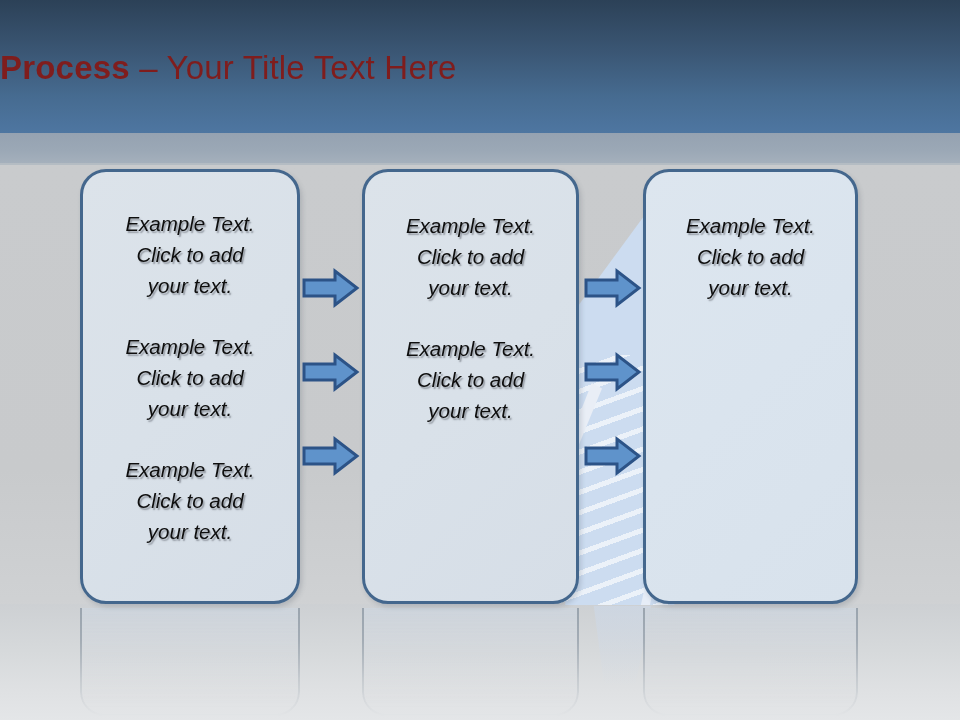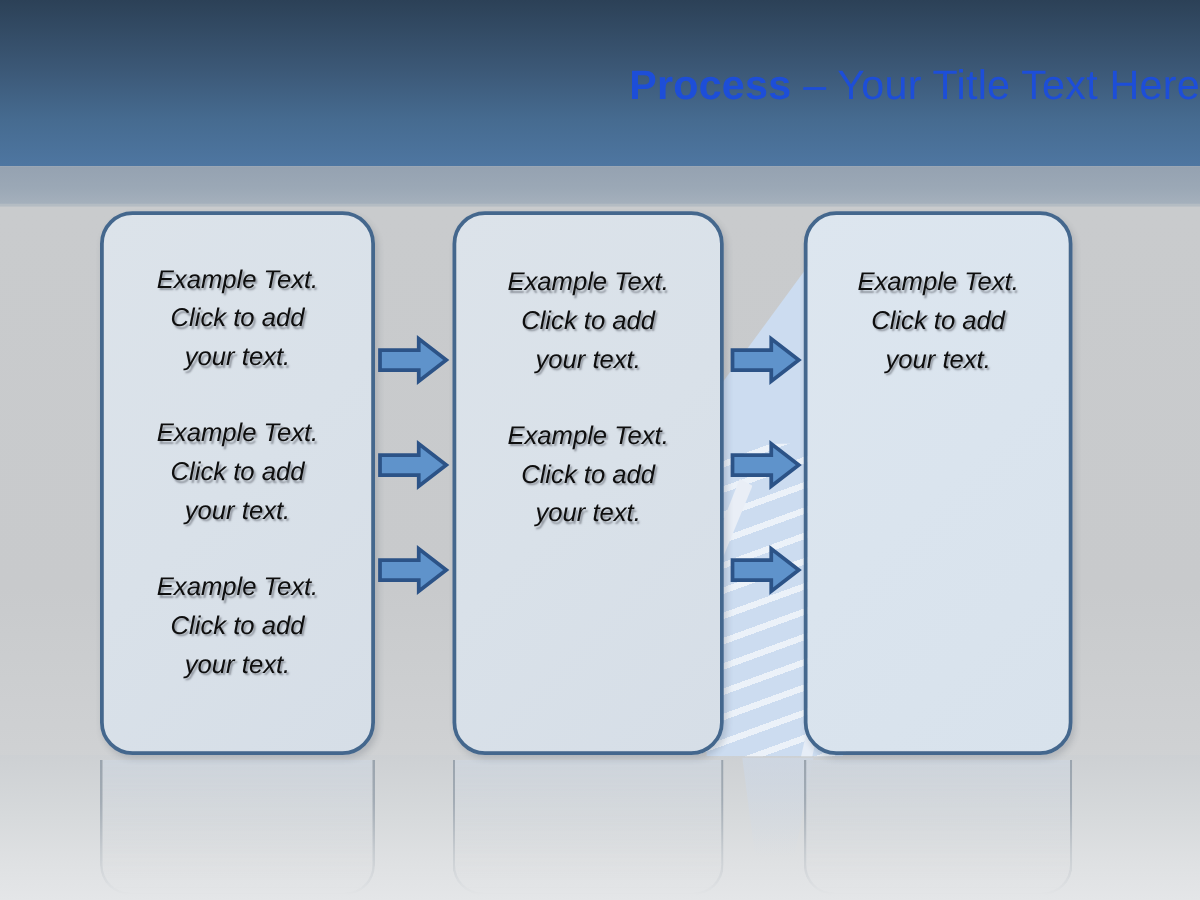--- a/index.html
+++ b/index.html
@@ -77,22 +77,22 @@
   .header-band {
     position:absolute; left:0; top:133px; width:960px; height:32px;
     background:linear-gradient(180deg,#95a2b1 0%,#9ba8b6 55%,#a6b1bd 100%);
   }
   .header-hairline {
     position:absolute; left:0; top:163px; width:960px; height:2px;
     background:#b4bcc3;
   }
   .title {
     position:absolute; left:0; top:48px; width:960px;
-    text-align:right;
-    color:#1d4ed8;
+    text-align:left;
+    color:#7f1d1d;
     font-size:33px;
     line-height:40px;
     letter-spacing:0.2px;
     white-space:nowrap;
   }
   .title .t-bold { font-weight:bold; }
   .title .t-rest { font-weight:normal; }
 
   
   .card {

